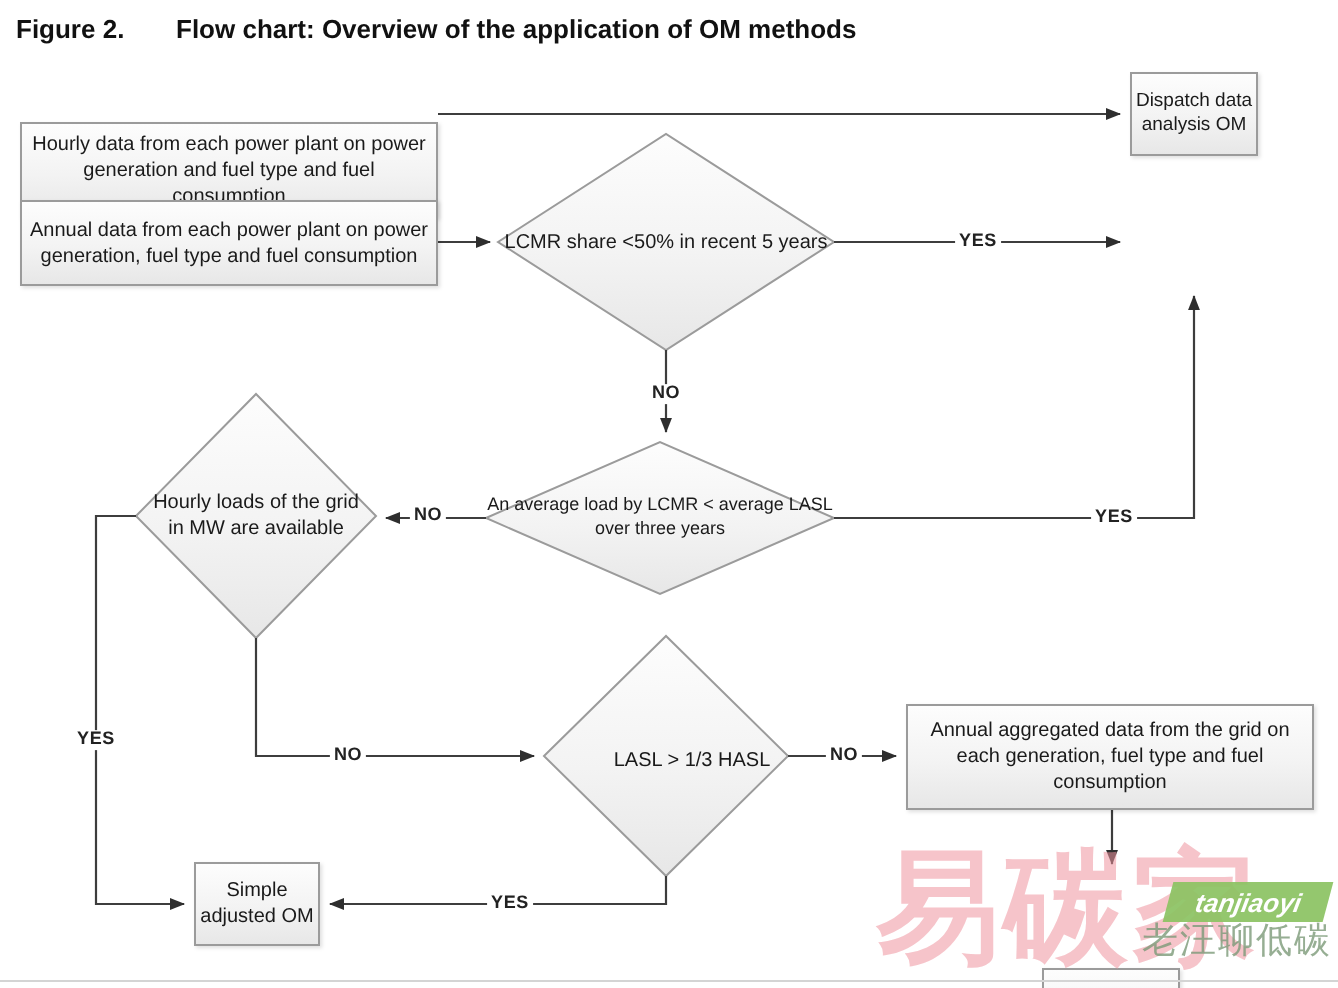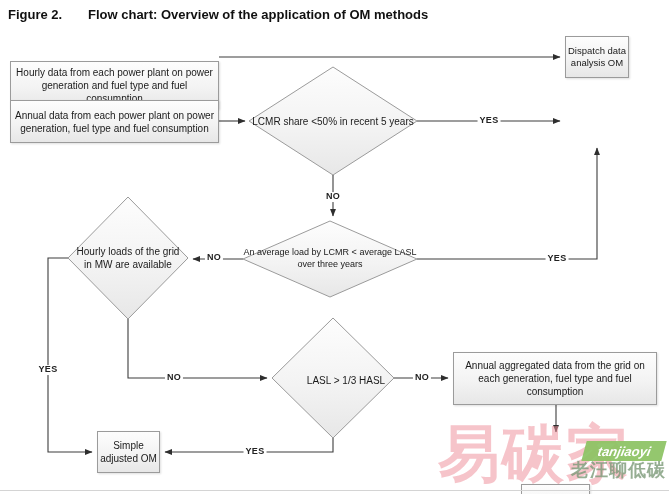--- a/index.html
+++ b/index.html
@@ -55,21 +55,21 @@
     pointer-events:none; }
   .wm-cn { position:absolute; left:438px; top:420px; font-size:62px; line-height:1.1;
     font-weight:bold; color:rgba(238,148,158,0.55); letter-spacing:2px;
     font-family:"DejaVu Sans", sans-serif; }
   .wm-banner { position:absolute; left:584px; top:441px; width:80px; height:20px;
     background:rgba(139,194,98,0.92); transform:skewX(-15deg);
     display:flex; align-items:center; justify-content:center; }
   .wm-latin { color:#ffffff; font-style:italic; font-weight:bold; font-size:13px;
     transform:skewX(5deg); }
   .wm-tagline { position:absolute; left:571px; top:458px; font-size:18px;
-    font-weight:bold; color:rgba(124,154,120,0.8); letter-spacing:1px;
+    font-weight:normal; color:rgba(124,154,120,0.8); letter-spacing:1px;
     font-family:"DejaVu Sans", sans-serif; }
 </style>
 </head>
 <body>
 
 <div id="figure">
 
   <div class="title-row">
     <span class="fig-label">Figure 2.</span>
     <span class="fig-title">Flow chart: Overview of the application of OM methods</span>

